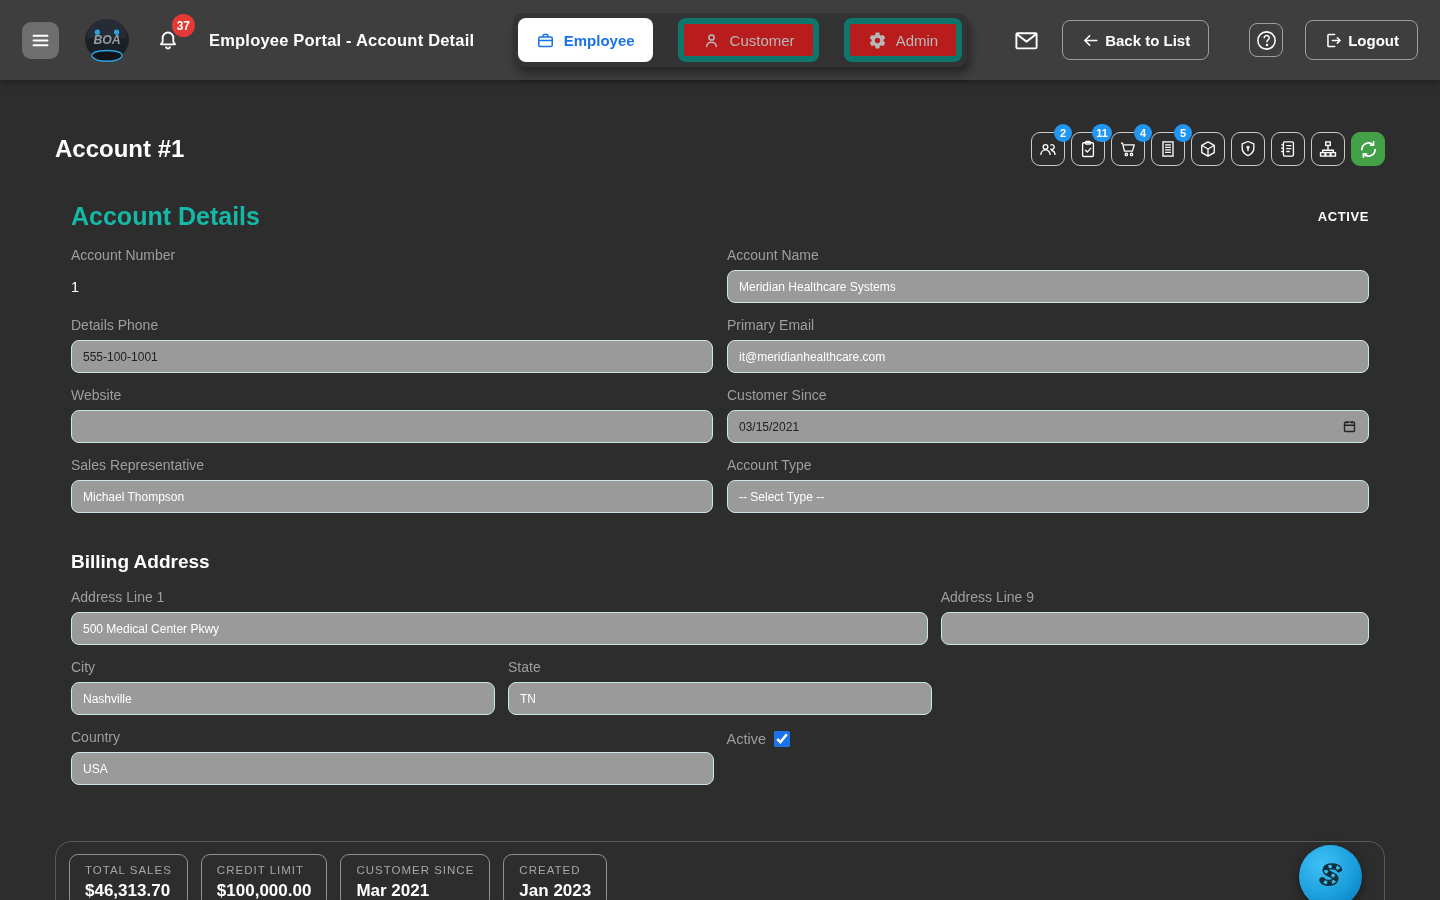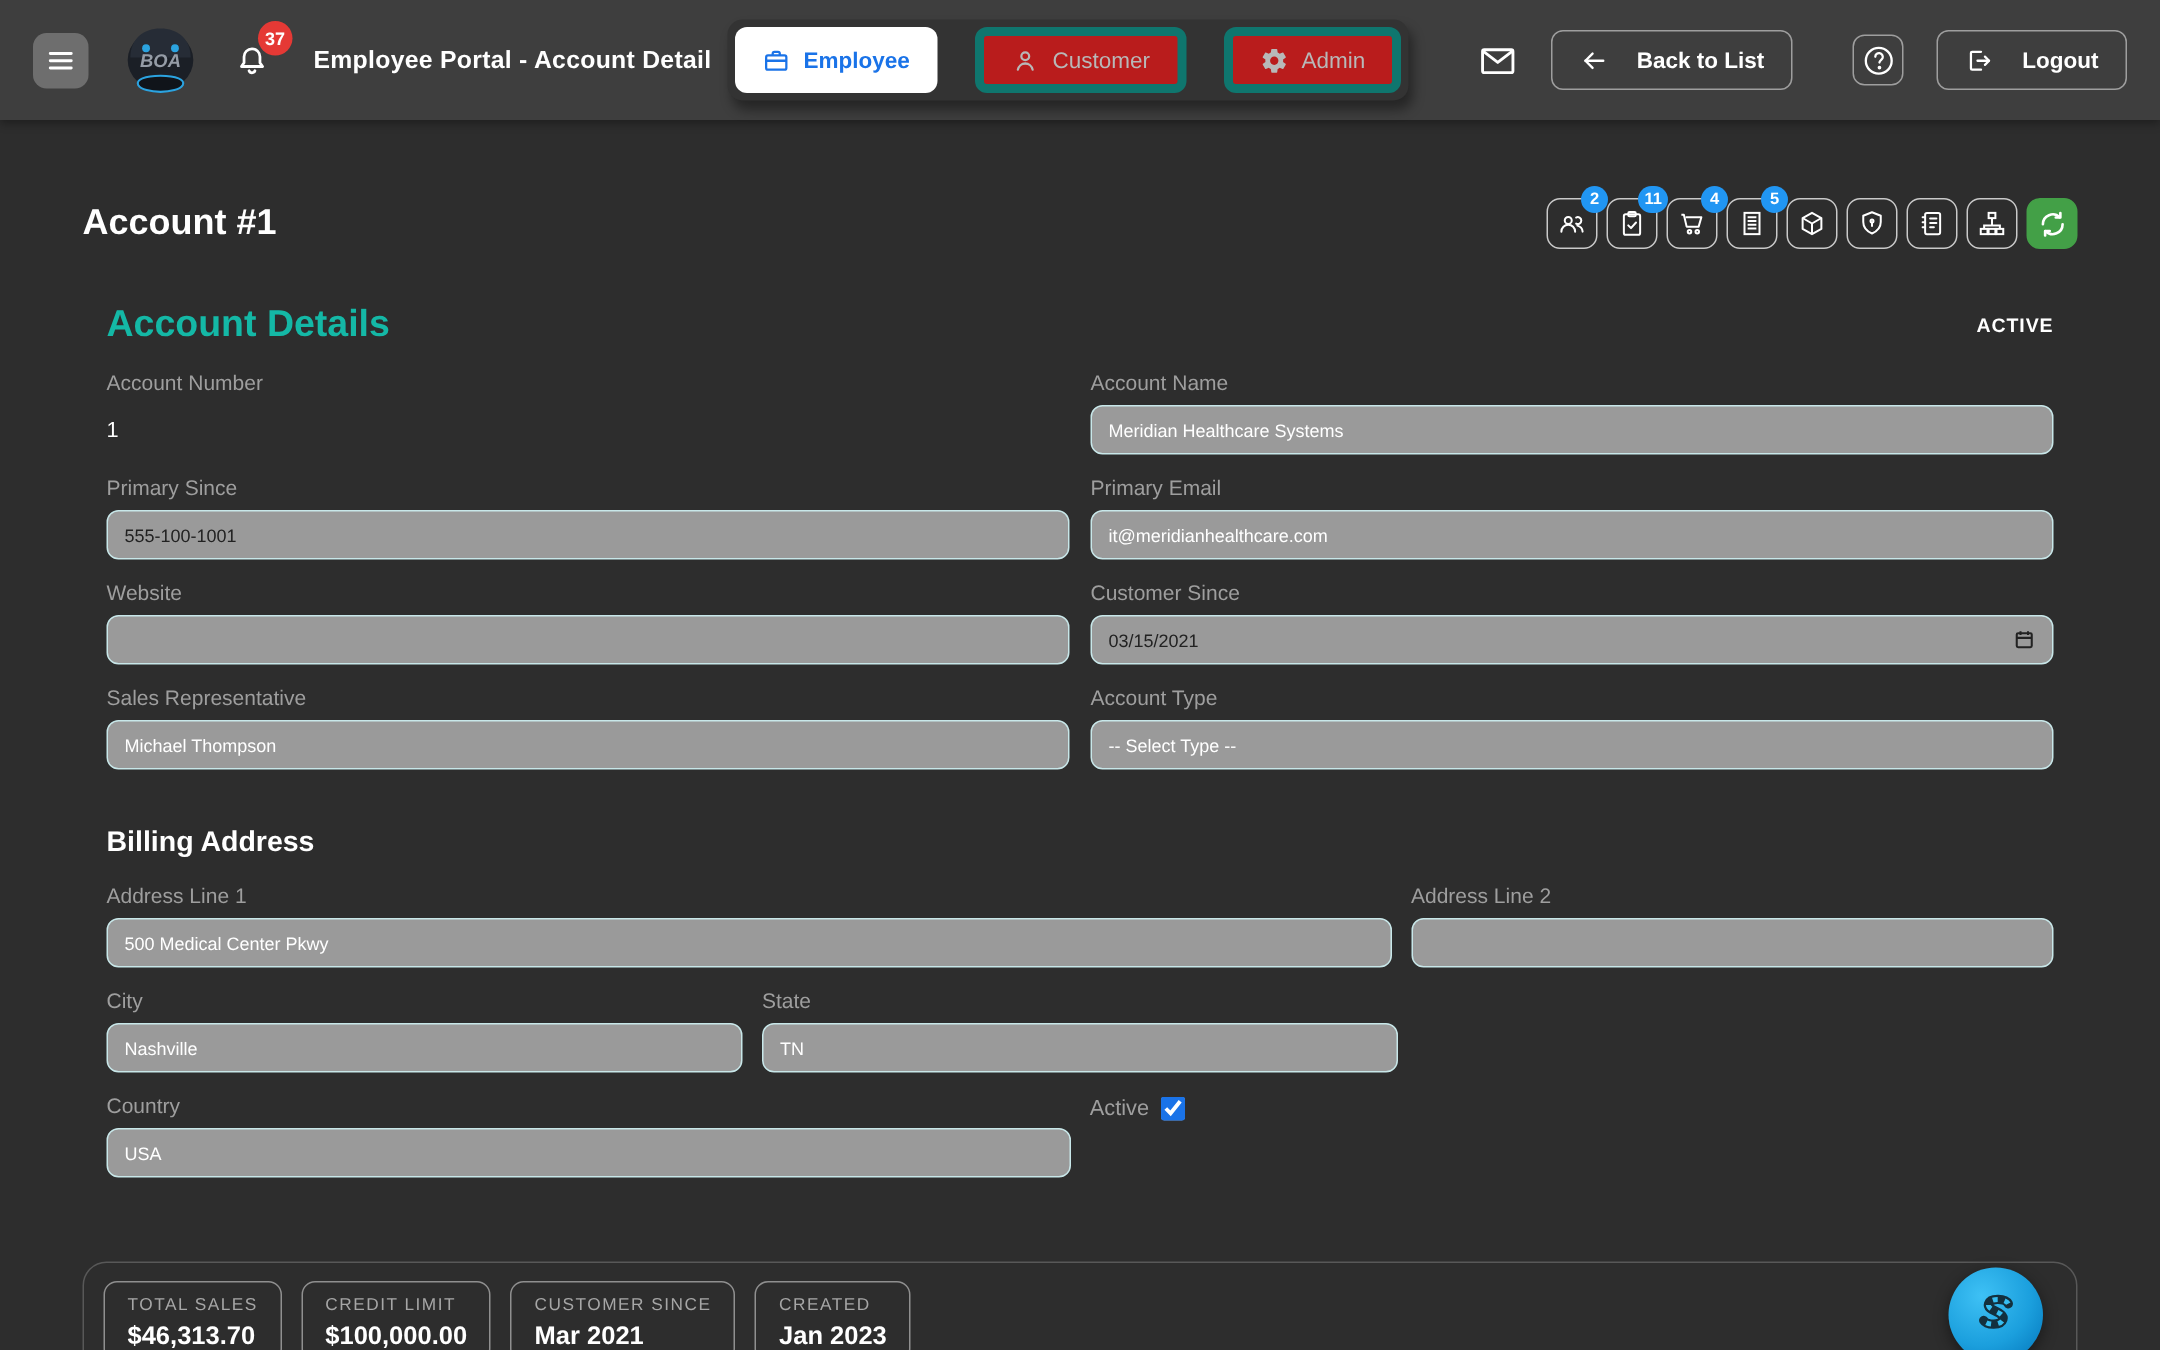--- a/index.html
+++ b/index.html
@@ -35,21 +35,21 @@
   .tab {
     height:44px; border-radius:8px; display:flex; align-items:center; gap:9px;
     padding:0 18px; font-size:15px; cursor:pointer; font-family:inherit; border:none; background:transparent;
   }
   .tab.active { background:#fff; color:#1a73e8; font-weight:bold; }
   .tab.inactive { background:#b91c1c; border:6px solid #0f766e; color:#b8b8b8;text-align:right; }
   .nav-right { display:flex; align-items:center; margin-left:46px; gap:22px; }
   .icon-plain { background:none; border:none; padding:0; display:flex; cursor:pointer; }
   .btn-outline {
     border:1px solid #9e9e9e; background:transparent; color:#fff; font-weight:bold; font-size:15px;
-    border-radius:8px; height:40px; padding:0 18px; display:flex; align-items:center; gap:19px;
+    border-radius:8px; height:40px; padding:0 18px; display:flex; align-items:center; gap:5px;
     cursor:pointer; font-family:inherit;
   }
   .btn-square { width:34px; height:34px; padding:0; justify-content:center; }
   .gap-lg { margin-left:18px; }
   
   main { padding:52px 55px 0 55px; }
   .heading-row { display:flex; justify-content:space-between; align-items:center; height:34px; }
   .page-heading { font-size:24px; font-weight:bold; margin:0; color:#fff; }
   .toolbar { display:flex; gap:6px; align-items:center; }
   .tool-btn {
@@ -307,21 +307,21 @@
     <div class="grid2">
       <div class="field">
         <label>Account Number</label>
         <div class="static-val">1</div>
       </div>
       <div class="field">
         <label>Account Name</label>
         <input class="fld" value="Meridian Healthcare Systems" style="">
       </div>
       <div class="field">
-        <label>Primary Since</label>
+        <label>Details Phone</label>
         <input class="fld dark" value="555-100-1001" style="">
       </div>
       <div class="field">
         <label>Primary Email</label>
         <input class="fld" value="it@meridianhealthcare.com" style="">
       </div>
       <div class="field">
         <label>Website</label>
         <input class="fld" value="" style="">
       </div>
@@ -350,21 +350,21 @@
     </div>
 
     <h3 class="billing-title">Billing Address</h3>
 
     <div class="addr-row1">
       <div class="field">
         <label>Address Line 1</label>
         <input class="fld" value="500 Medical Center Pkwy" style="">
       </div>
       <div class="field">
-        <label>Address Line 2</label>
+        <label>Address Line 9</label>
         <input class="fld" value="" style="">
       </div>
     </div>
 
     <div class="addr-row2">
       <div class="field">
         <label>City</label>
         <input class="fld" value="Nashville" style="">
       </div>
       <div class="field">

